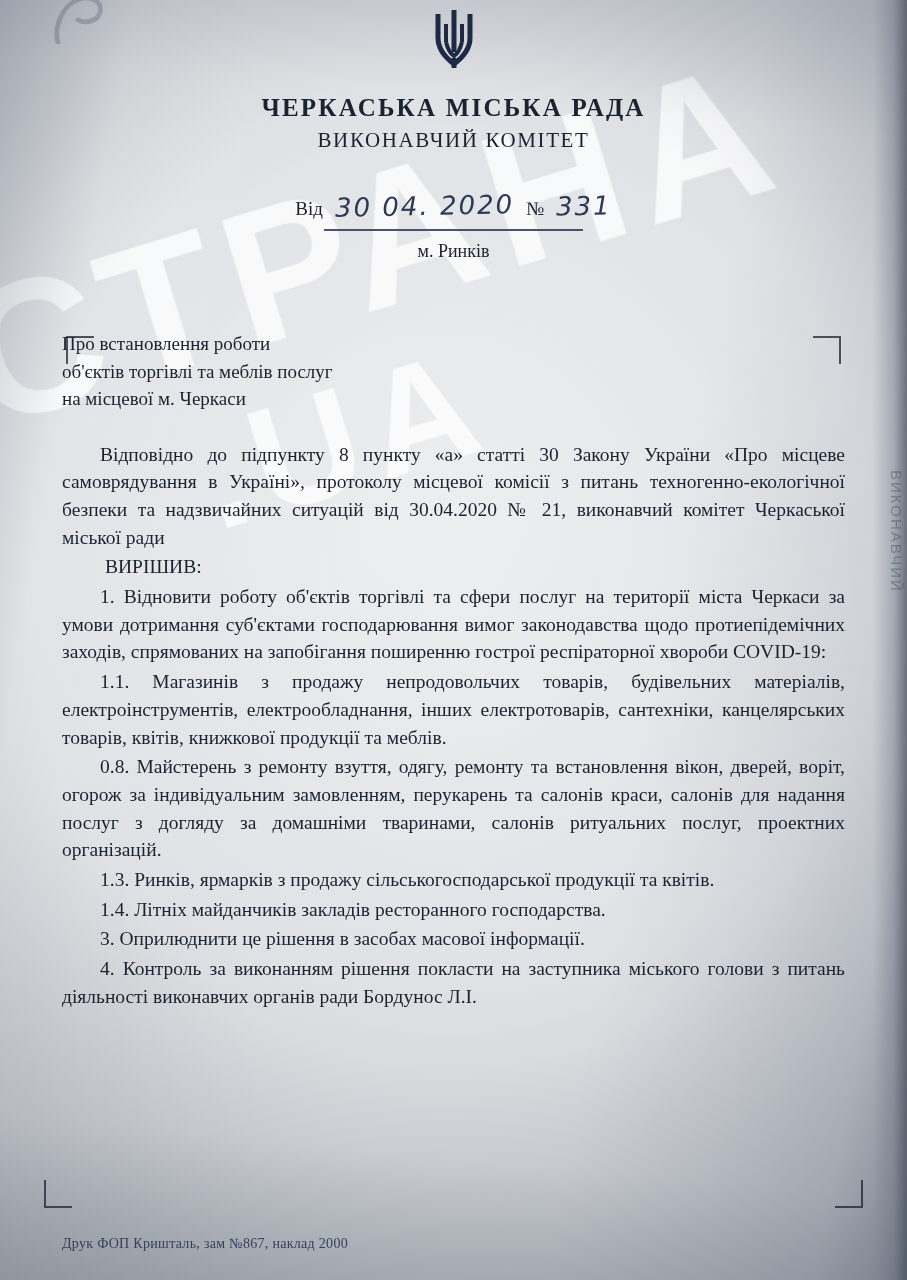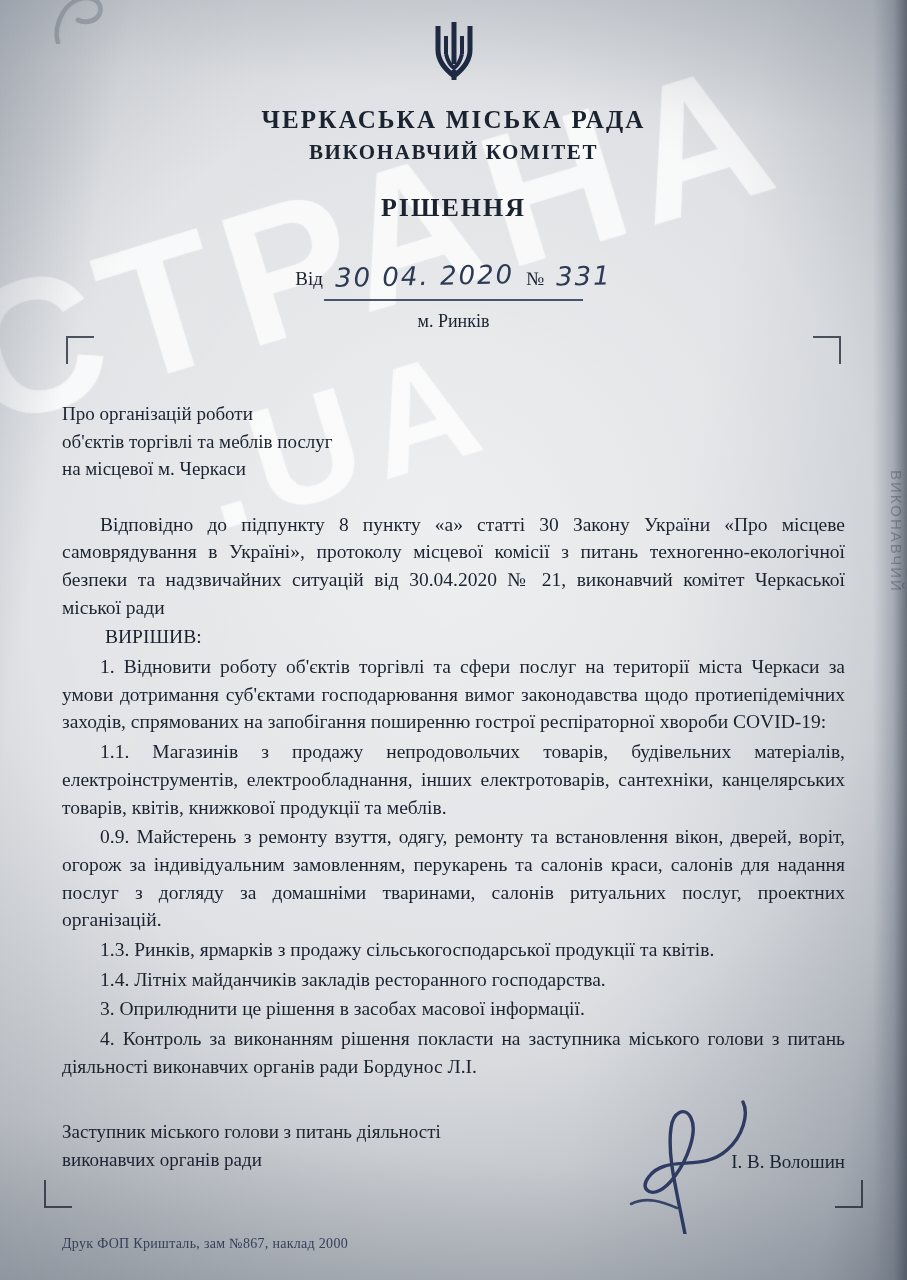--- a/index.html
+++ b/index.html
@@ -65,21 +65,21 @@
   }
   .watermark .wm2 {
     display: block;
     margin-left: 190px;
     font-size: 150px;
   }
 
   .content {
     position: relative;
     z-index: 8;
-    padding: 12px 62px;
+    padding: 0 62px;
   }
 
   .emblem {
     width: 100%;
     text-align: center;
     padding-top: 8px;
   }
   .emblem svg { display: inline-block; }
 
   .org {
@@ -87,21 +87,21 @@
     margin-top: 18px;
     letter-spacing: 1.6px;
   }
   .org .line1 {
     font-size: 25px;
     font-weight: bold;
     letter-spacing: 2.2px;
   }
   .org .line2 {
     font-size: 21px;
-    font-weight: bold;
+    font-weight: normal;
     letter-spacing: 1.6px;
     margin-top: 6px;
   }
   .doctype {
     text-align: center;
     font-size: 26px;
     font-weight: bold;
     letter-spacing: 2px;
     margin-top: 28px;
   }
@@ -264,61 +264,50 @@
         <path d="M16 34 C18 42 21 46 24 48 C27 46 30 42 32 34" stroke="#1e2a44" stroke-width="4" fill="none"></path>
         <path d="M24 50 L24 60" stroke="#1e2a44" stroke-width="5" fill="none"></path>
       </svg>
     </div>
 
     <div class="org">
       <div class="line1">ЧЕРКАСЬКА МІСЬКА РАДА</div>
       <div class="line2">ВИКОНАВЧИЙ КОМІТЕТ</div>
     </div>
 
-    <div class="doctype">РІШЕННЯ</div>
 
     <div class="dateline">
       <span class="row">
         <span>Від</span>
         <span class="hw">30  04. 2020</span>
         <span style="font-size:19px;">№</span>
         <span class="hw">331</span>
       </span>
       <div class="underline-long"></div>
     </div>
 
     <div class="city">м. Ринків</div>
 
     <div class="subject">
-      <div>Про організацій роботи</div>
+      <div>Про встановлення роботи</div>
       <div>об'єктів торгівлі та меблів послуг</div>
       <div>на місцевої м. Черкаси</div>
     </div>
 
     <div class="body">
       <p>Відповідно до підпункту 8 пункту «а» статті 30 Закону України «Про місцеве самоврядування в Україні», протоколу місцевої комісії з питань техногенно-екологічної безпеки та надзвичайних ситуацій від 30.04.2020 № 21, виконавчий комітет Черкаської міської ради</p>
       <p class="noind">ВИРІШИВ:</p>
       <p>1. Відновити роботу об'єктів торгівлі та сфери послуг на території міста Черкаси за умови дотримання суб'єктами господарювання вимог законодавства щодо протиепідемічних заходів, спрямованих на запобігання поширенню гострої респіраторної хвороби COVID-19:</p>
       <p>1.1. Магазинів з продажу непродовольчих товарів, будівельних матеріалів, електроінструментів, електрообладнання, інших електротоварів, сантехніки, канцелярських товарів, квітів, книжкової продукції та меблів.</p>
-      <p>0.9. Майстерень з ремонту взуття, одягу, ремонту та встановлення вікон, дверей, воріт, огорож за індивідуальним замовленням, перукарень та салонів краси, салонів для надання послуг з догляду за домашніми тваринами, салонів ритуальних послуг, проектних організацій.</p>
+      <p>0.8. Майстерень з ремонту взуття, одягу, ремонту та встановлення вікон, дверей, воріт, огорож за індивідуальним замовленням, перукарень та салонів краси, салонів для надання послуг з догляду за домашніми тваринами, салонів ритуальних послуг, проектних організацій.</p>
       <p>1.3. Ринків, ярмарків з продажу сільськогосподарської продукції та квітів.</p>
       <p>1.4. Літніх майданчиків закладів ресторанного господарства.</p>
       <p>3. Оприлюднити це рішення в засобах масової інформації.</p>
       <p>4. Контроль за виконанням рішення покласти на заступника міського голови з питань діяльності виконавчих органів ради Бордунос Л.І.</p>
     </div>
 
-    <div class="signature">
-      <span class="who">Заступник міського голови з питань діяльності</span>
-      <span class="who">виконавчих органів ради</span>
-      <span class="name">І. В. Волошин</span>
-
-      <svg class="sign-scribble" viewBox="0 0 220 150">
-        <path d="M118 150 C110 108, 100 72, 104 44 C106 28, 118 22, 124 34 C131 48, 120 76, 108 92 C98 106, 86 112, 80 106 C74 100, 84 86, 98 82 C116 76, 140 84, 160 66 C176 52, 182 30, 176 18" fill="none" stroke="#22305a" stroke-width="3.4" stroke-linecap="round" stroke-linejoin="round" opacity="0.92"></path>
-        <path d="M64 120 C80 112, 96 118, 110 124" fill="none" stroke="#22305a" stroke-width="2.6" stroke-linecap="round" opacity="0.85"></path>
-      </svg>
-    </div>
   </div>
 
   <div class="footer-note">Друк ФОП Кришталь, зам №867, наклад 2000</div>
 
   <div class="paper-tint"></div>
   <div class="vignette"></div>
 </div>
 
 </body></html>

